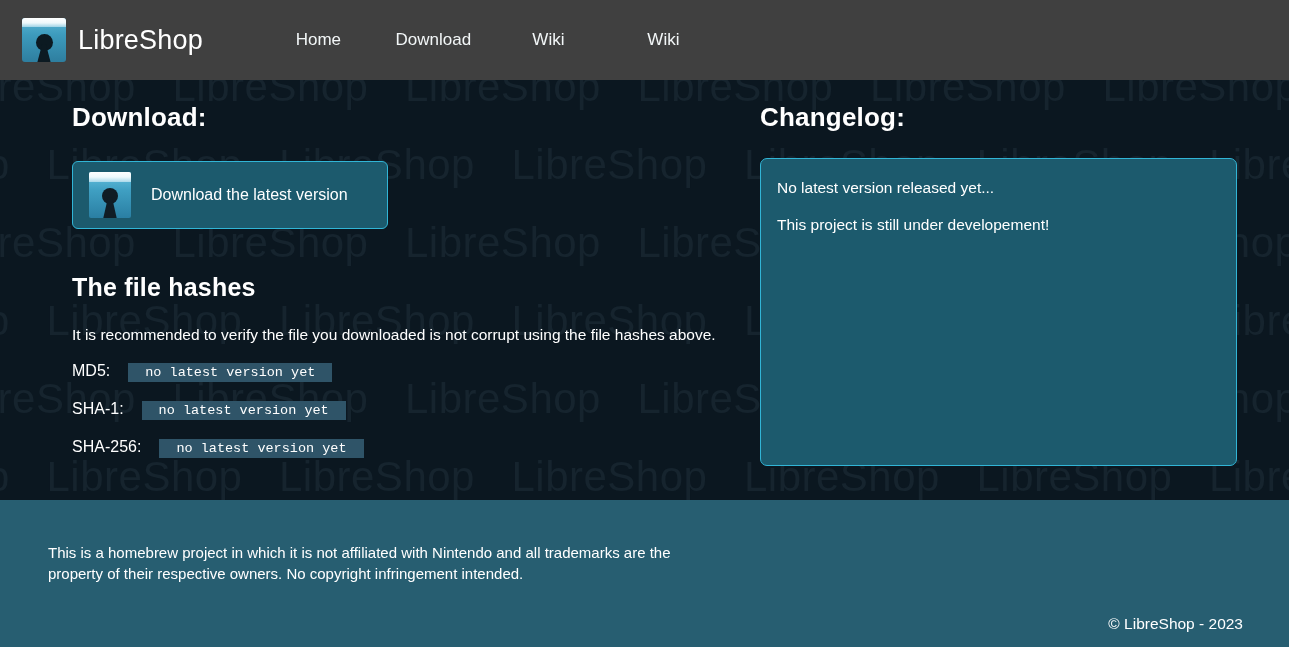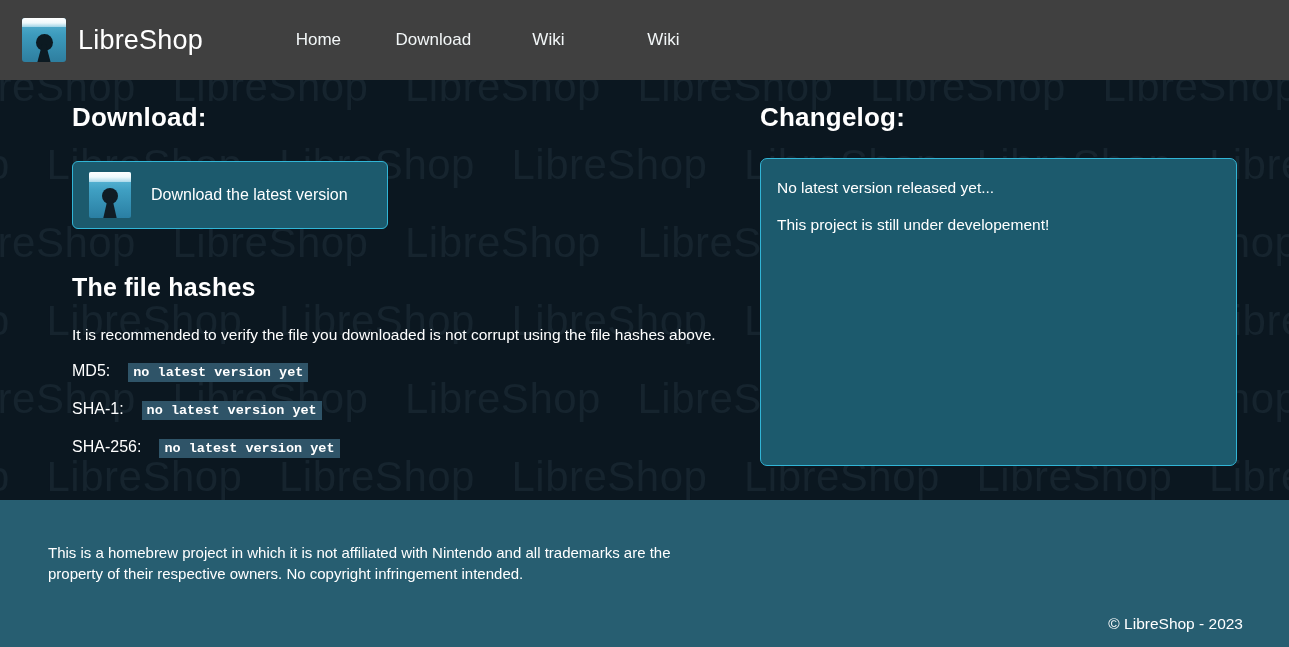--- a/index.html
+++ b/index.html
@@ -204,24 +204,23 @@
     display: flex;
     align-items: baseline;
     gap: 12px;
   }
   .hash-label { color: #ffffff; }
   .hash-value {
     font-family: "Liberation Mono", "DejaVu Sans Mono", monospace;
     font-size: 13.5px;
     background: #2f5468;
     color: #ffffff;
-    padding: 2px 5px;
+    padding: 2px 17px;
     margin-left: 6px;
     white-space: pre;
-    font-weight: bold;
   }
 
   
   #changelog-heading { margin-bottom: 0; }
   #changelog-box {
     margin-top: 25px;
     height: 308px;
     background: #1c5a6d;
     border: 1.5px solid #31b5d6;
     border-radius: 7px;

